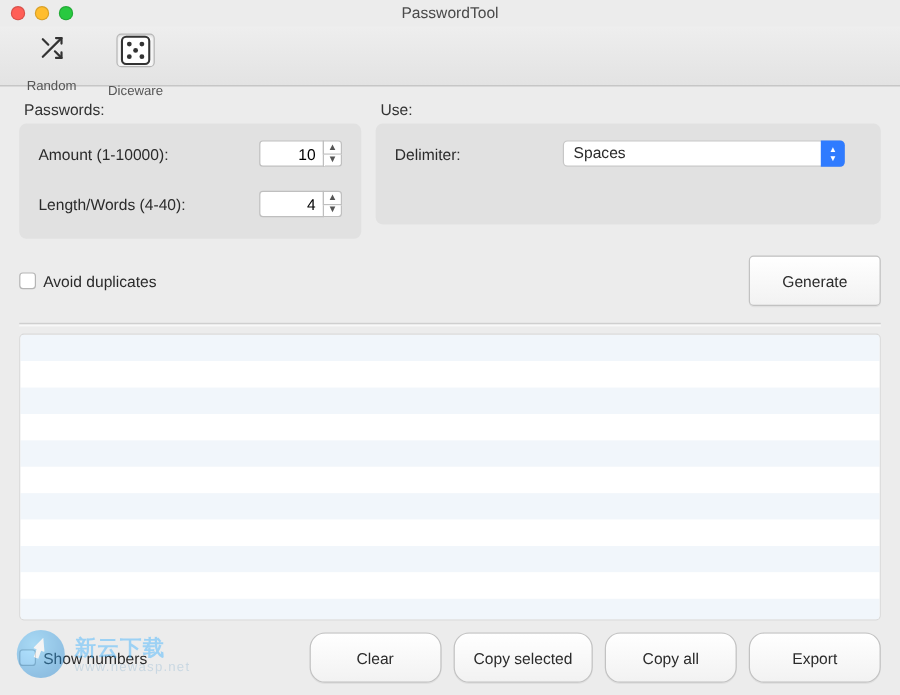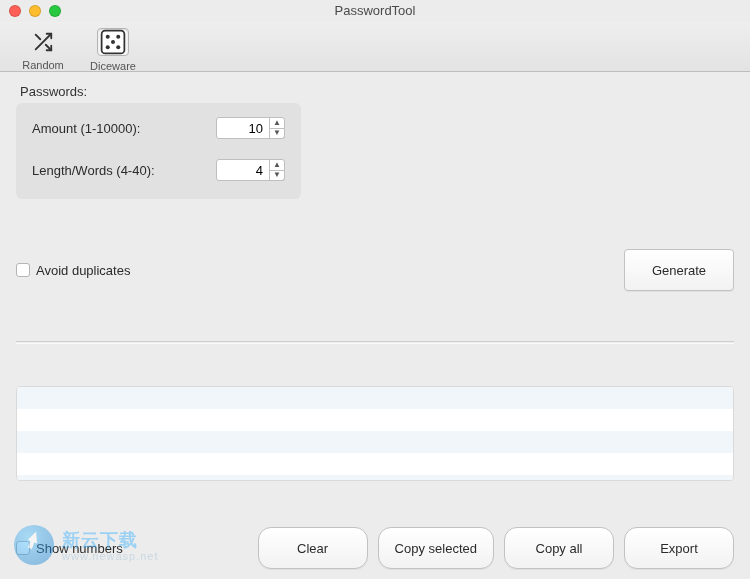--- a/index.html
+++ b/index.html
@@ -11,28 +11,28 @@
   .dot { width: 12px; height: 12px; border-radius: 50%; border: 0.5px solid rgba(0,0,0,.15); }
   .dot.red { background: #ff5f57; }
   .dot.yellow { background: #ffbd2e; }
   .dot.green { background: #28c940; }
 
   
   .toolbar { height: 50px; display: flex; gap: 0; padding: 4px 8px 0 8px; border-bottom: 1px solid #bdbdbd; background: linear-gradient(#eeeeee, #e3e3e3); }
   .tool { width: 70px; display: flex; flex-direction: column; align-items: center; justify-content: flex-start; font-size: 11px; color: #555; padding-top: 2px; cursor: default; border-radius: 4px; }
   .tool .glyph { width: 32px; height: 28px; display: flex; align-items: center; justify-content: center; border: 1px solid transparent; border-radius: 4px; font-size: 18px; }
   .tool.selected .glyph { background: #f7f7f7; border: 1px solid #b5b5b5; box-shadow: inset 0 1px 2px rgba(0,0,0,.12); }
-  .tool .lbl { margin-top: 4px; }
+  .tool .lbl { margin-top: 14px; }
   .tool.pron .glyph { font-family: Georgia, serif; font-size: 17px; }
 
   
   .dice-svg { width: 28px; height: 28px; }
 
   
-  .content { padding: 12px 16px 10px 16px; display: flex; flex-direction: column; height: calc(579px - 22px - 50px); gap: 36px; }
+  .content { padding: 12px 16px 10px 16px; display: flex; flex-direction: column; height: calc(579px - 22px - 50px); }
 
   .row-panels { display: flex; gap: 12px; }
   .panel-label { font-size: 13px; color: #333; margin-bottom: 4px; padding-left: 4px; }
   .panel { background: #e1e1e1; border-radius: 6px; padding: 14px 16px 18px 16px; }
   .panel.passwords { flex: 0 0 285px; }
   .panel.use { flex: 1; }
 
   .field-row { display: flex; align-items: center; margin-bottom: 20px; }
   .field-row:last-child { margin-bottom: 0; }
   .field-label { flex: 1; font-size: 13px; color: #2b2b2b; }
@@ -137,20 +137,32 @@
             <input class="num-input" value="4" style="">
             <div class="stepper">
               <div class="step up">▲</div>
               <div class="step down">▼</div>
             </div>
           </div>
         </div>
       </div>
     </div>
 
+    <div style="flex:1;">
+      <div class="panel-label">Use:</div>
+      <div class="panel use" style="height:84px;">
+        <div class="field-row">
+          <span class="field-label" style="flex:0 0 140px;">Delimiter:</span>
+          <div class="select-wrap">
+            <div class="mac-select">Spaces</div>
+            <div class="select-knob"></div>
+          </div>
+        </div>
+      </div>
+    </div>
   </div>
 
   <div class="gen-row">
     <label class="chk">
       <span class="chk-box"></span>
       <span>Avoid duplicates</span>
     </label>
     <div class="spacer"></div>
     <button class="btn" style="min-width:110px;">Generate</button>
   </div>

